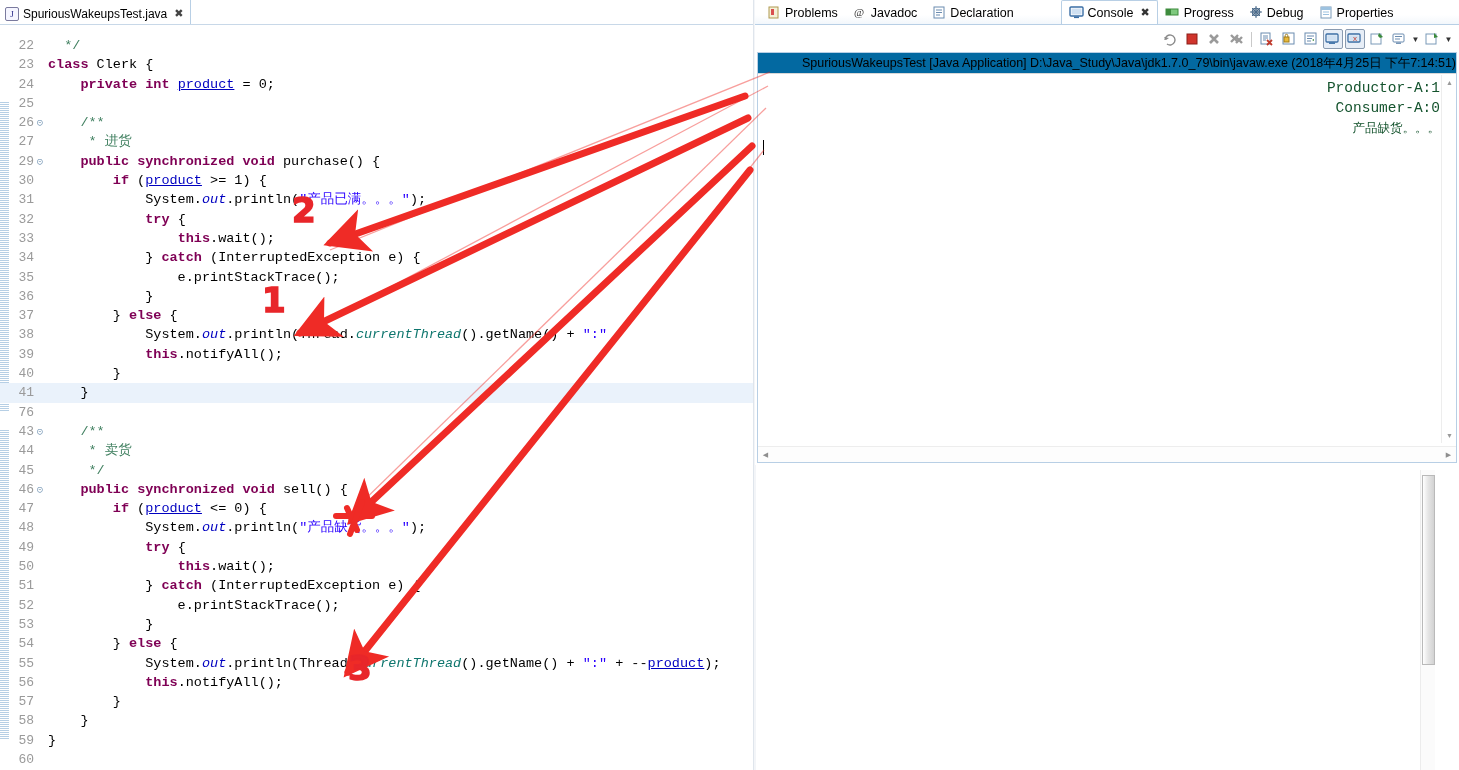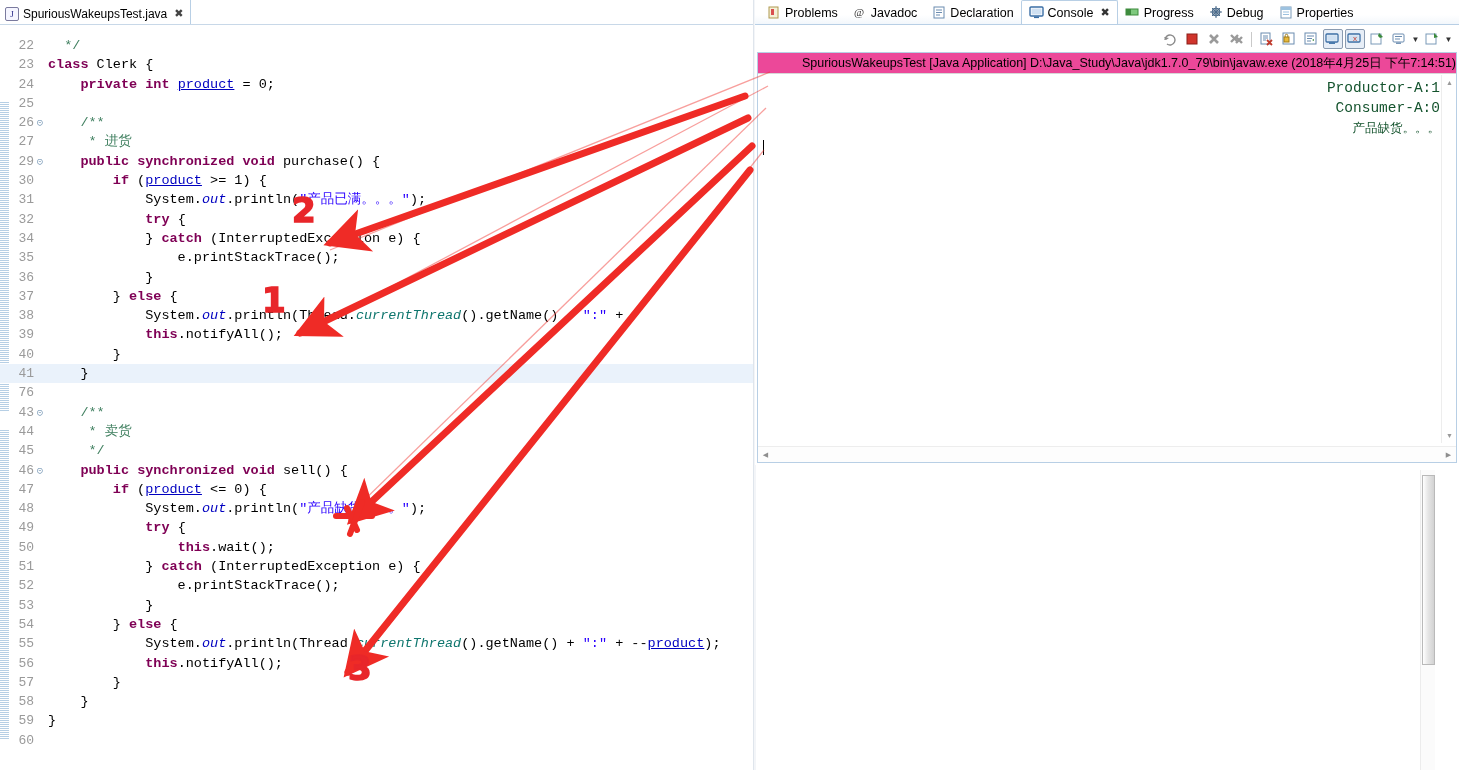--- a/index.html
+++ b/index.html
@@ -108,20 +108,21 @@
     display: flex; align-items: center; padding-left: 4px;
   }
   .ctab {
     height: 25px; display: flex; align-items: center; gap: 4px;
     padding: 0 7px; font-size: 12.5px; color: #000; white-space: nowrap;
   }
   .ctab.active {
     background: #ffffff;
     border: 1px solid #b8cfe5; border-bottom: 1px solid #ffffff;
     border-radius: 2px 2px 0 0;
+    margin-left: 40px;
   }
   .ctab .tabicon { display: inline-block; width: 15px; height: 15px; position: relative; }
   .ctab .xglyph { font-size: 11px; color: #333; margin-left: 3px; }
   #console-tabbar-line {
     position: absolute; left: 0; top: 24px; width: 704px; height: 1px; background: #b8cfe5;
   }
   #console-min {
     position: absolute; right: 8px; top: 6px; font-size: 11px; color: #43688f;
   }
 
@@ -141,21 +142,21 @@
             font-size: 8px; color: #333; }
 
   #console-inner {
     position: absolute; left: 2px; top: 52px; width: 700px; height: 411px;
     border: 1px solid #b8cfe5; background: #ffffff;
   }
   #console-header {
     position: absolute; left: 0; top: 0; width: 698px; height: 21px;
     line-height: 21px; padding-left: 4px;
     font-size: 12.5px; color: #000; white-space: nowrap;
-    border-bottom: 1px solid #d7d7d7; background: #ec4899;
+    border-bottom: 1px solid #d7d7d7; background: #0369a1;
   }
   #console-out {
     position: absolute; left: 0; top: 22px; width: 682px; height: 368px;
     padding: 3px 0 0 4px; background: #ffffff; overflow: hidden;
   }
   .outline {
     white-space: pre; line-height: 20px; color: #14532d;
   }
   .outline.mono { font-family: "Liberation Mono", monospace; font-size: 14.5px; }
   .outline.cjk  { font-family: "DejaVu Sans", sans-serif; font-size: 12.5px; }
@@ -205,20 +206,21 @@
           <div class="cline"><span class="lno">22</span><span class="fmark"></span><span class="ctext">  <span class="cmt">*/</span></span></div>
           <div class="cline"><span class="lno">23</span><span class="fmark"></span><span class="ctext"><span class="kw">class</span> Clerk {</span></div>
           <div class="cline"><span class="lno">24</span><span class="fmark"></span><span class="ctext">    <span class="kw">private</span> <span class="kw">int</span> <span class="fld">product</span> = 0;</span></div>
           <div class="cline"><span class="lno">25</span><span class="fmark"></span><span class="ctext"></span></div>
           <div class="cline"><span class="lno">26</span><span class="fmark">⊝</span><span class="ctext">    <span class="cmt">/**</span></span></div>
           <div class="cline"><span class="lno">27</span><span class="fmark"></span><span class="ctext">     <span class="cmt">* 进货</span></span></div>
           <div class="cline"><span class="lno">29</span><span class="fmark">⊝</span><span class="ctext">    <span class="kw">public</span> <span class="kw">synchronized</span> <span class="kw">void</span> purchase() {</span></div>
           <div class="cline"><span class="lno">30</span><span class="fmark"></span><span class="ctext">        <span class="kw">if</span> (<span class="fld">product</span> &gt;= 1) {</span></div>
           <div class="cline"><span class="lno">31</span><span class="fmark"></span><span class="ctext">            System.<span class="stat">out</span>.println(<span class="str">"产品已满。。。"</span>);</span></div>
           <div class="cline"><span class="lno">32</span><span class="fmark"></span><span class="ctext">            <span class="kw">try</span> {</span></div>
+          <div class="cline"><span class="lno">33</span><span class="fmark"></span><span class="ctext">                <span class="kw">this</span>.wait();</span></div>
           <div class="cline"><span class="lno">34</span><span class="fmark"></span><span class="ctext">            } <span class="kw">catch</span> (InterruptedException e) {</span></div>
           <div class="cline"><span class="lno">35</span><span class="fmark"></span><span class="ctext">                e.printStackTrace();</span></div>
           <div class="cline"><span class="lno">36</span><span class="fmark"></span><span class="ctext">            }</span></div>
           <div class="cline"><span class="lno">37</span><span class="fmark"></span><span class="ctext">        } <span class="kw">else</span> {</span></div>
           <div class="cline"><span class="lno">38</span><span class="fmark"></span><span class="ctext">            System.<span class="stat">out</span>.println(Thread.<span class="statb">currentThread</span>().getName() + <span class="str">":"</span> +</span></div>
           <div class="cline"><span class="lno">39</span><span class="fmark"></span><span class="ctext">            <span class="kw">this</span>.notifyAll();</span></div>
           <div class="cline"><span class="lno">40</span><span class="fmark"></span><span class="ctext">        }</span></div>
           <div class="cline cur"><span class="lno">41</span><span class="fmark"></span><span class="ctext">    }</span></div>
           <div class="cline"><span class="lno">76</span><span class="fmark"></span><span class="ctext"></span></div>
           <div class="cline"><span class="lno">43</span><span class="fmark">⊝</span><span class="ctext">    <span class="cmt">/**</span></span></div>

